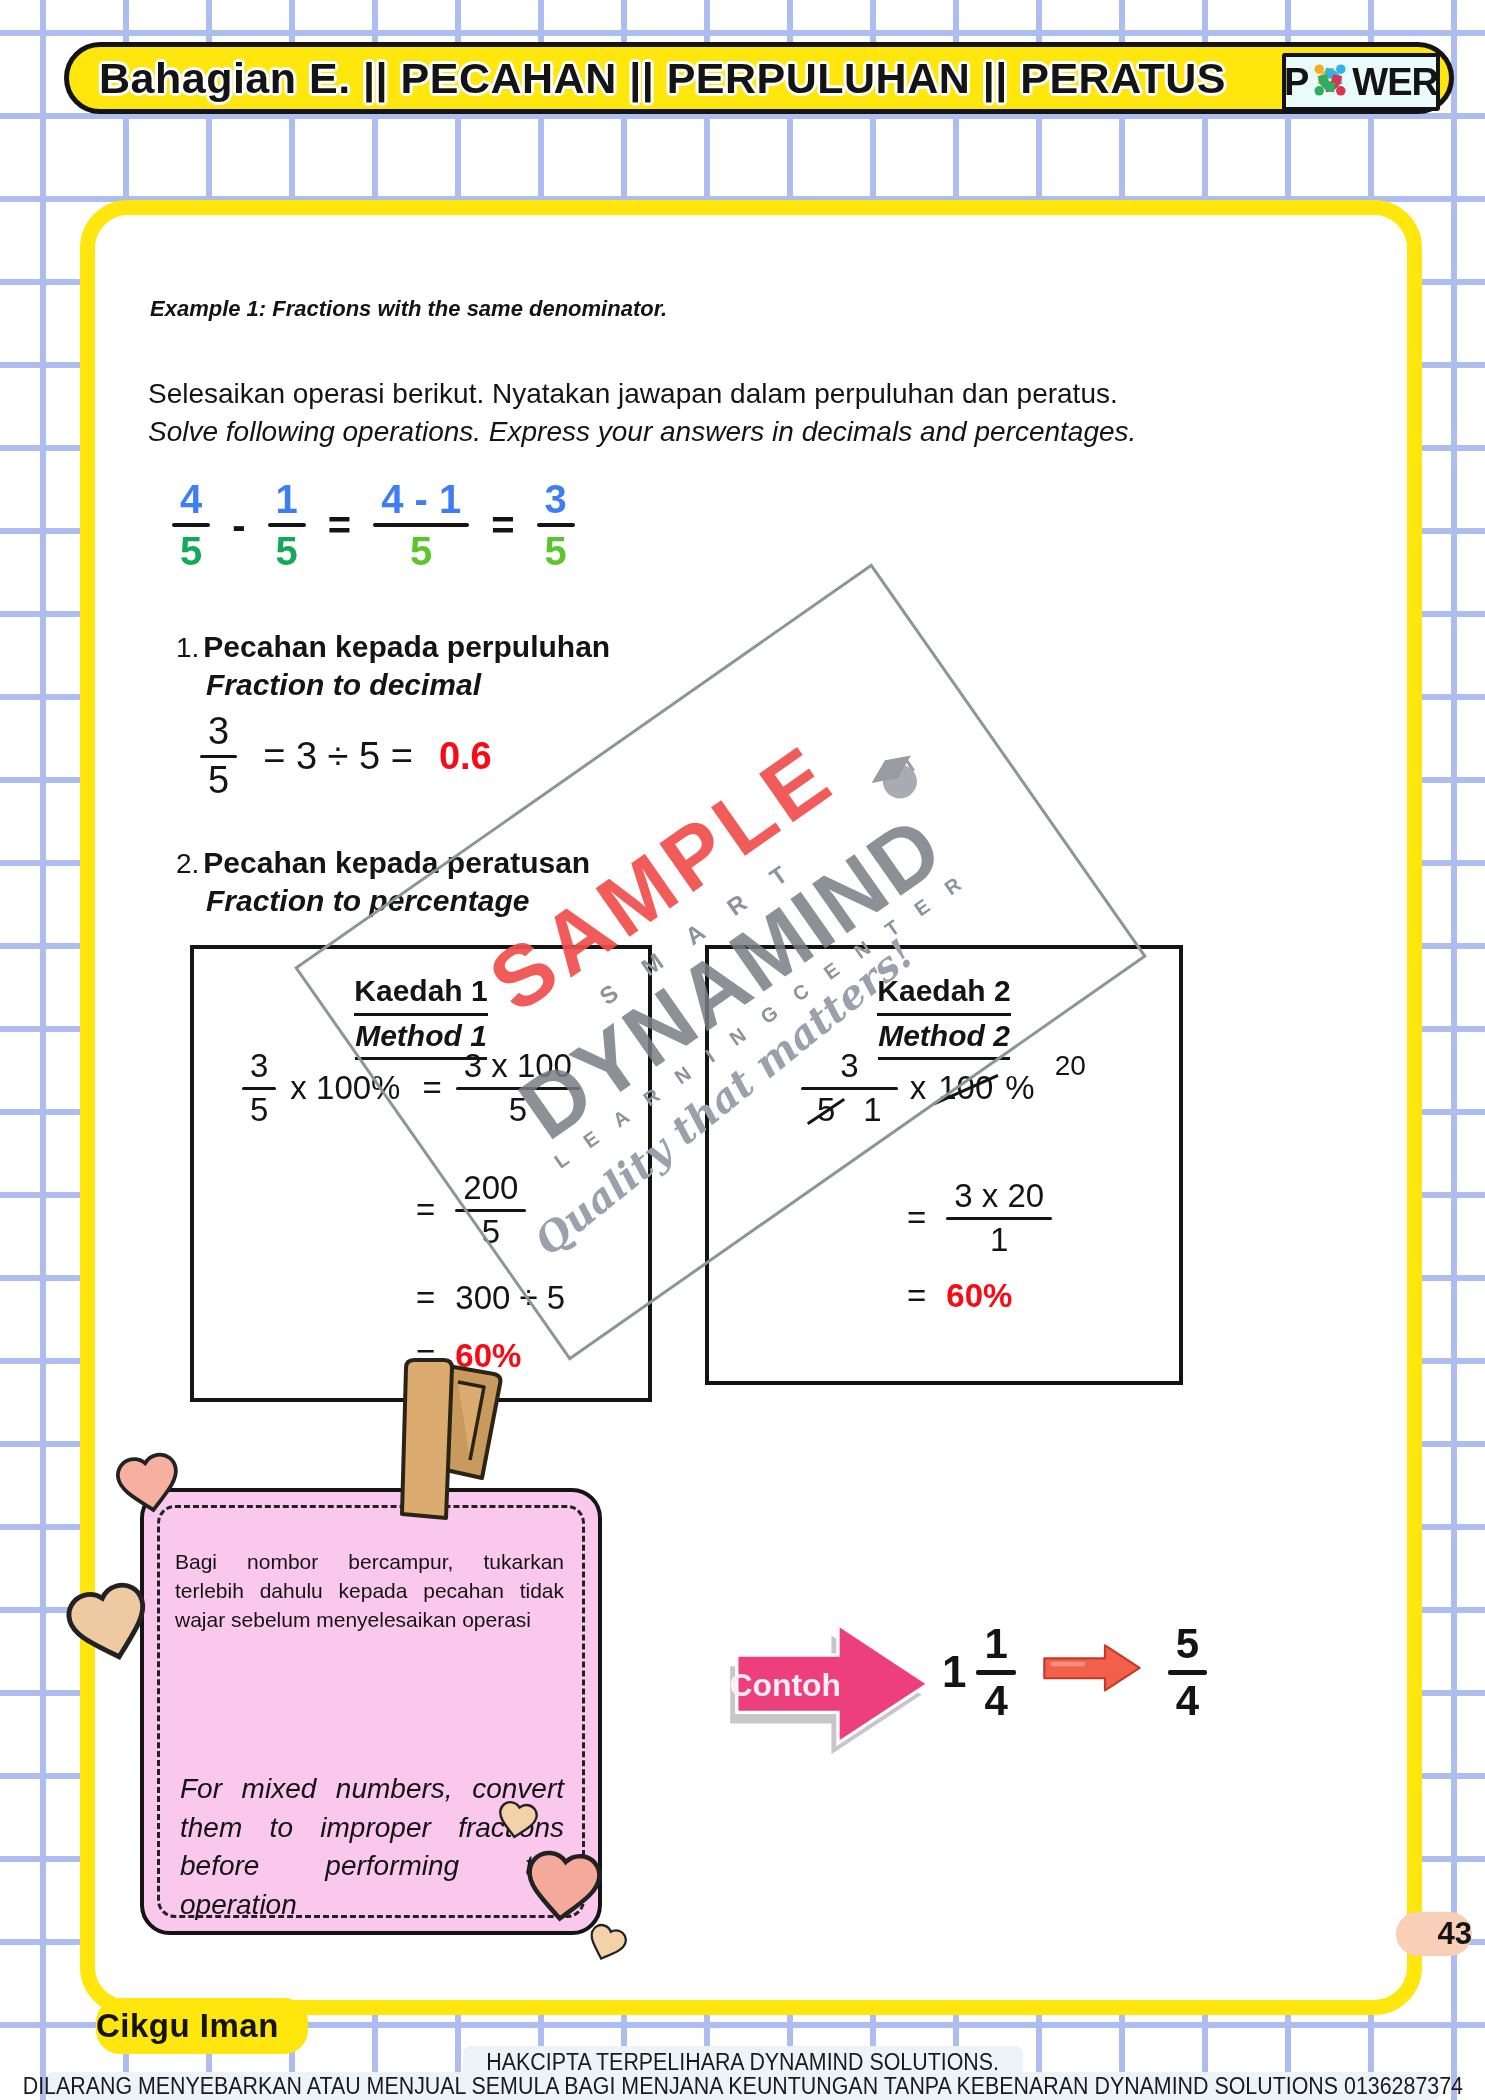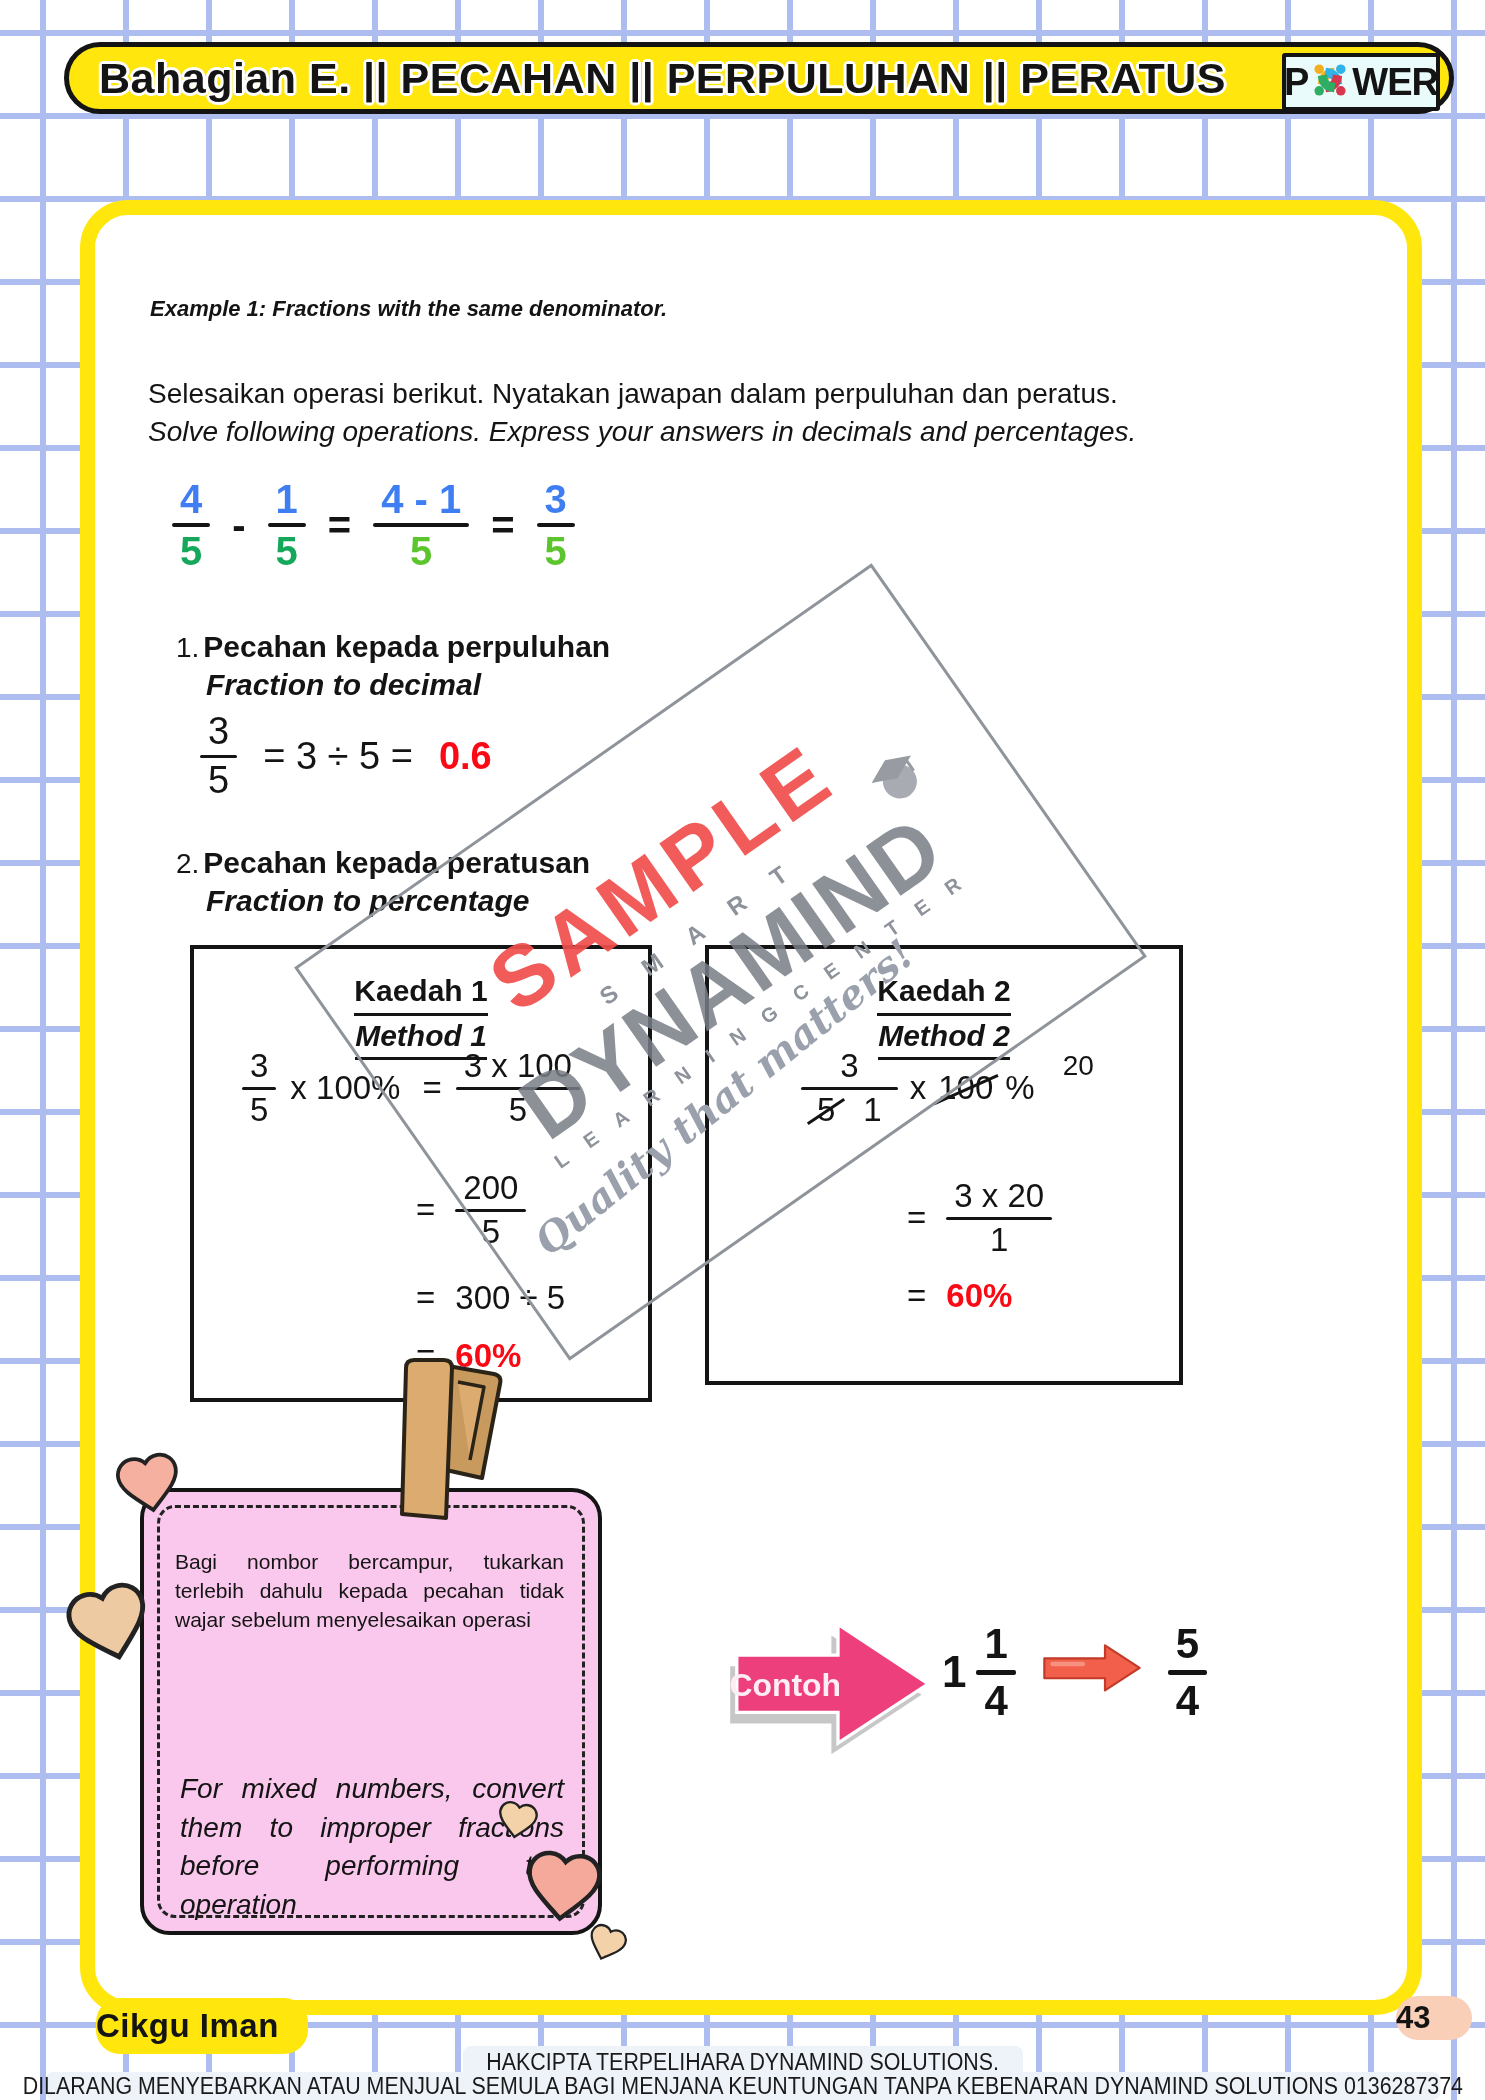--- a/index.html
+++ b/index.html
@@ -59,21 +59,21 @@
   .m1r1{left:48px;top:100px;gap:14px;}
   .m1r2{left:222px;top:222px;gap:20px;}
   .m1r3{left:222px;top:330px;gap:20px;}
   .m1r4{left:222px;top:388px;gap:20px;}
   .m2r1{left:92px;top:100px;gap:12px;}
   .m2r2{left:198px;top:230px;gap:20px;}
   .m2r3{left:198px;top:328px;gap:20px;}
   .struck{position:relative;display:inline-block;}
   .struck::after{content:"";position:absolute;left:-14%;right:-14%;top:48%;border-top:3.5px solid #141414;transform:rotate(-24deg);}
   .s5::after{transform:rotate(-34deg);}
-  .sup{position:relative;top:-22px;font-size:28px;margin-left:16px;}
+  .sup{position:relative;top:-22px;font-size:28px;margin-left:8px;}
   .denwrap{display:flex;gap:12px;align-items:baseline;}
 
   
   .watermark{left:368px;top:722px;width:705px;height:480px;transform:rotate(-35deg);
     border:3px solid #8f949b;display:flex;flex-direction:column;align-items:center;justify-content:center;
     pointer-events:none;z-index:6;box-sizing:border-box;}
   .wm-sample{font-size:86px;font-weight:600;color:#f04f4d;letter-spacing:6px;opacity:.92;margin-top:-16px;}
   .wm-brand{position:relative;text-align:center;margin-top:2px;}
   .wm-smart{font-size:24px;letter-spacing:14px;color:#8d929b;font-weight:600;}
   .wm-dyna{font-size:88px;font-weight:800;color:#787d86;letter-spacing:2px;line-height:.95;opacity:.85;}
@@ -92,22 +92,22 @@
   
   .contoh-wrap{left:728px;top:1598px;}
   .mixed-row{left:942px;top:1622px;gap:16px;font-size:42px;font-weight:bold;}
   .mixed-row .frac .bar{height:4.5px;margin:4px 0;}
   .mixed-whole{font-size:44px;margin-right:-6px;}
 
   
   .cikgu-badge{left:96px;top:1998px;width:212px;height:56px;background:#ffe70e;border-radius:24px;
     display:flex;align-items:center;z-index:8;}
   .cikgu-badge span{font-size:33px;font-weight:bold;letter-spacing:.5px;}
-  .page-badge{left:1396px;top:1996px;width:76px;height:44px;background:#f9cfb7;border-radius:30px;
-    display:flex;align-items:center;justify-content:flex-start;z-index:8;}
+  .page-badge{left:1396px;top:1912px;width:76px;height:44px;background:#f9cfb7;border-radius:30px;
+    display:flex;align-items:center;justify-content:flex-end;z-index:8;}
   .page-badge span{font-size:31px;font-weight:bold;}
   .fstrip{background:#eef2f9;border-radius:8px;display:flex;align-items:center;justify-content:center;z-index:7;}
   .fstrip1{left:50%;transform:translateX(-50%);top:2046px;width:560px;height:32px;}
   .fstrip2{left:50%;transform:translateX(-50%);top:2072px;width:1395px;height:28px;}
   .fstrip span{font-size:23px;white-space:nowrap;transform:scaleX(.93);color:#1a1a1a;}
 </style>
 </head>
 <body>
 
 <div class="page">

